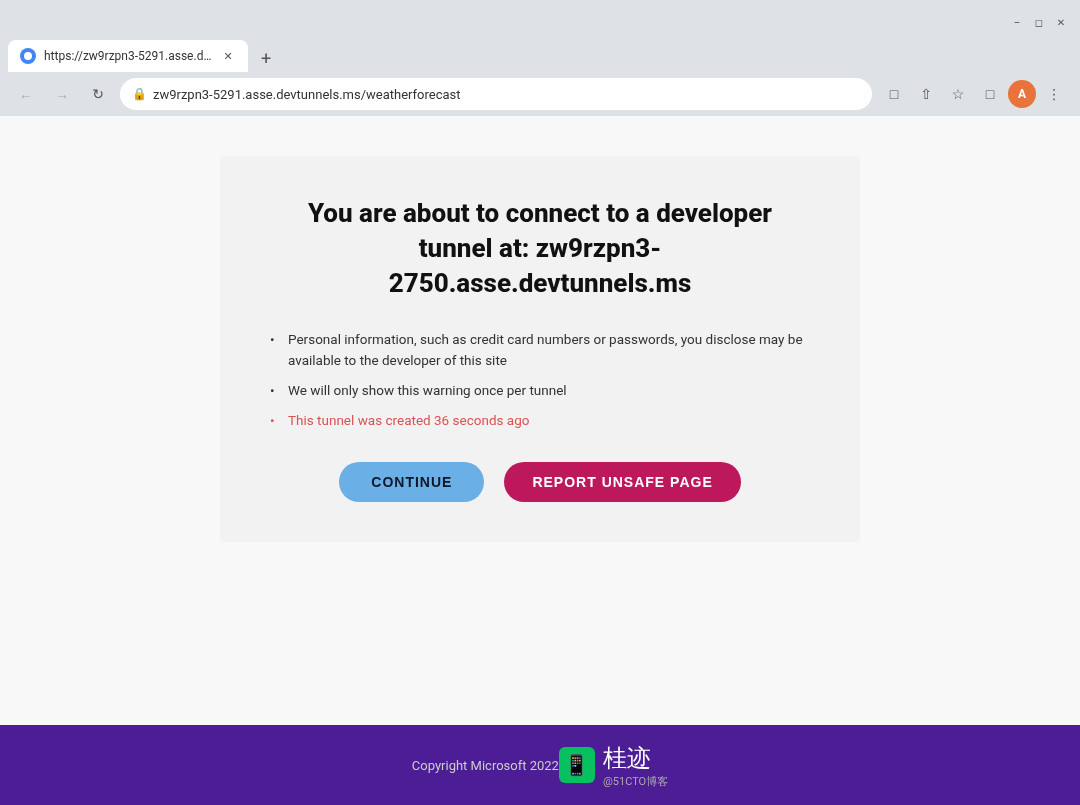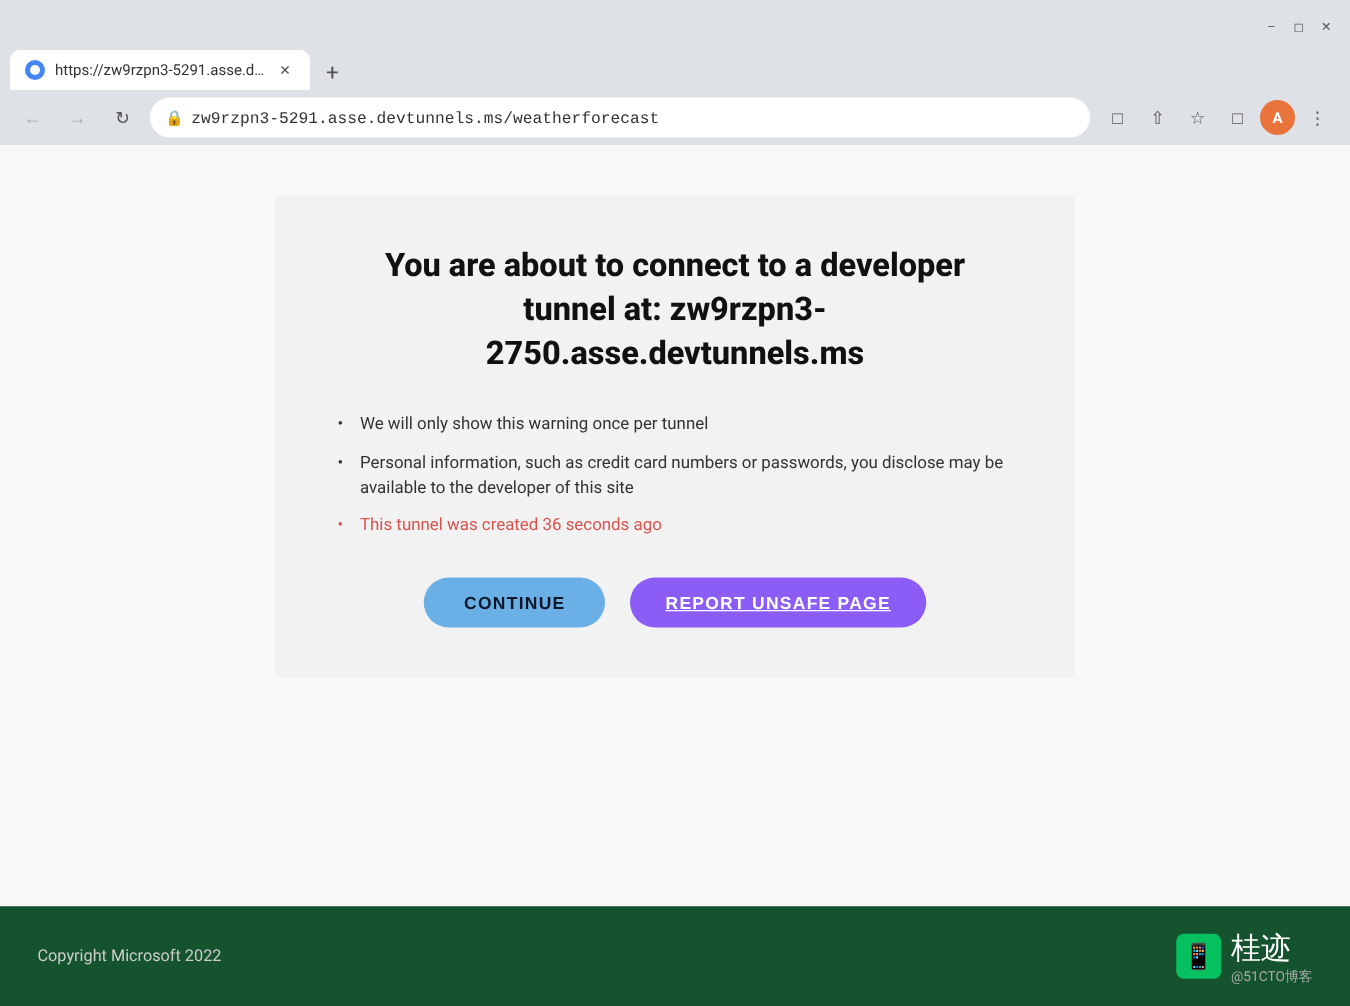--- a/index.html
+++ b/index.html
@@ -18,42 +18,42 @@
     .tab-title { flex: 1; white-space: nowrap; overflow: hidden; text-overflow: ellipsis; font-size: 12px; }
     .tab-close { width: 16px; height: 16px; display: flex; align-items: center; justify-content: center; border-radius: 50%; cursor: pointer; font-size: 11px; color: #555; }
     .new-tab-btn { width: 28px; height: 28px; display: flex; align-items: center; justify-content: center; cursor: pointer; font-size: 18px; color: #555; margin-left: 4px; }
 
     .address-bar-row { background: #dee1e6; padding: 6px 12px; display: flex; align-items: center; gap: 8px; }
     .nav-btn { width: 28px; height: 28px; border-radius: 50%; display: flex; align-items: center; justify-content: center; cursor: pointer; color: #555; font-size: 14px; }
     .nav-btn.disabled { color: #aaa; cursor: default; }
     .reload-btn { width: 28px; height: 28px; border-radius: 50%; display: flex; align-items: center; justify-content: center; cursor: pointer; color: #555; font-size: 14px; }
     .address-bar { flex: 1; background: #fff; border-radius: 20px; height: 32px; display: flex; align-items: center; padding: 0 12px; gap: 6px; font-size: 13px; color: #333; }
     .lock-icon { color: #555; font-size: 12px; }
-    .address-text { flex: 1; font-size: 13px; color: #333; font-family: Liberation Mono, monospace; }
+    .address-text { flex: 1; font-size: 13px; color: #333; }
     .toolbar-icons { display: flex; align-items: center; gap: 4px; }
     .toolbar-icon { width: 28px; height: 28px; border-radius: 50%; display: flex; align-items: center; justify-content: center; cursor: pointer; color: #555; font-size: 14px; }
 
     
     .browser-content { flex: 1; background: #fff; display: flex; flex-direction: column; overflow: hidden; }
     .page-body { flex: 1; background: #f8f8f8; display: flex; align-items: flex-start; justify-content: center; padding: 40px 20px 20px; }
 
     .warning-card { background: #f2f2f2; border-radius: 4px; padding: 40px 50px; max-width: 640px; width: 100%; }
     .warning-title { font-size: 26px; font-weight: 800; text-align: center; color: #111; line-height: 1.35; margin-bottom: 28px; }
     .bullet-list { list-style: none; padding: 0; margin-bottom: 32px; }
     .bullet-list li { position: relative; padding-left: 18px; margin-bottom: 10px; font-size: 13.5px; color: #333; line-height: 1.5; }
     .bullet-list li::before { content: '•'; position: absolute; left: 0; }
     .bullet-list li a, .link-text { color: #1a73e8; text-decoration: none; }
     .bullet-list li.red-text { color: #d9534f; }
 
     .button-row { display: flex; align-items: center; justify-content: center; gap: 20px; }
     .btn-continue { background: #6aafe6; color: #0f172a; border: none; border-radius: 30px; padding: 12px 32px; font-size: 14px; font-weight: 600; letter-spacing: 1px; cursor: pointer; }
-    .btn-report { background: #8b5cf6; color: #fff; border: none; border-radius: 30px; padding: 12px 28px; font-size: 14px; font-weight: 600; letter-spacing: 1px; cursor: pointer; text-decoration: underline; }
+    .btn-report { background: #be185d; color: #fff; border: none; border-radius: 30px; padding: 12px 28px; font-size: 14px; font-weight: 600; letter-spacing: 1px; cursor: pointer; }
 
     
-    .footer { background: #14532d; color: #ccc; height: 80px; display: flex; align-items: center; justify-content: space-between; padding: 0 30px; flex-shrink: 0; }
+    .footer { background: #4c1d95; color: #ccc; height: 80px; display: flex; align-items: center; justify-content: center; padding: 0 30px; flex-shrink: 0; }
     .footer-copyright { font-size: 13px; color: #ccc; }
     .footer-brand { display: flex; align-items: center; gap: 8px; color: #fff; }
     .wechat-icon { width: 36px; height: 36px; background: #07c160; border-radius: 6px; display: flex; align-items: center; justify-content: center; font-size: 20px; }
     .brand-text { font-size: 24px; color: #fff; font-weight: 500; }
     .sub-text { font-size: 11px; color: #aaa; text-align: center; }
   </style>
 </head>
 <body>
 
 <div class="browser-chrome">
@@ -95,24 +95,24 @@
   </div>
 </div>
 
 <div class="browser-content">
   <div class="page-body">
     <div class="warning-card">
       <h1 class="warning-title">You are about to connect to a developer tunnel at: zw9rzpn3-2750.asse.devtunnels.ms</h1>
 
       <ul class="bullet-list">
         <li>
-          We will only show this warning once per tunnel
+          Personal information, such as credit card numbers or passwords, you disclose may be available to the developer of this site
         </li>
         <li>
-          Personal information, such as credit card numbers or passwords, you disclose may be available to the developer of this site
+          We will only show this warning once per tunnel
         </li>
         <li class="red-text">
           This tunnel was created 36 seconds ago
         </li>
       </ul>
 
       <div class="button-row">
         <button class="btn-continue">CONTINUE</button>
         <button class="btn-report">REPORT UNSAFE PAGE</button>
       </div>

